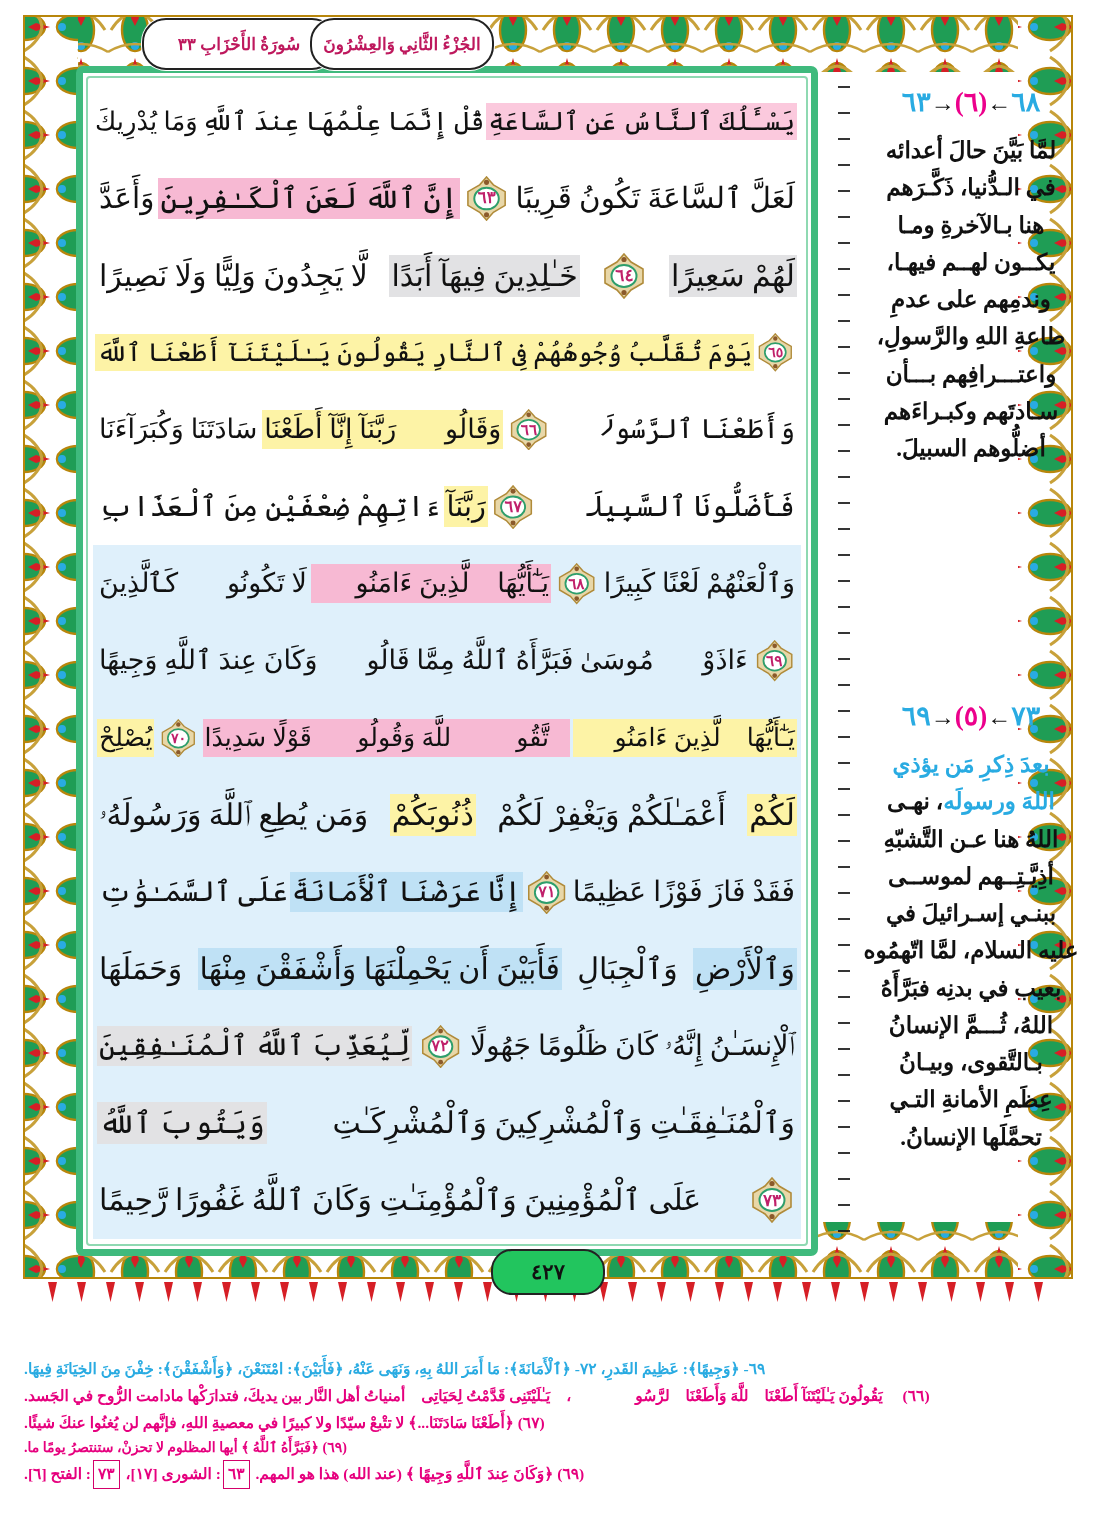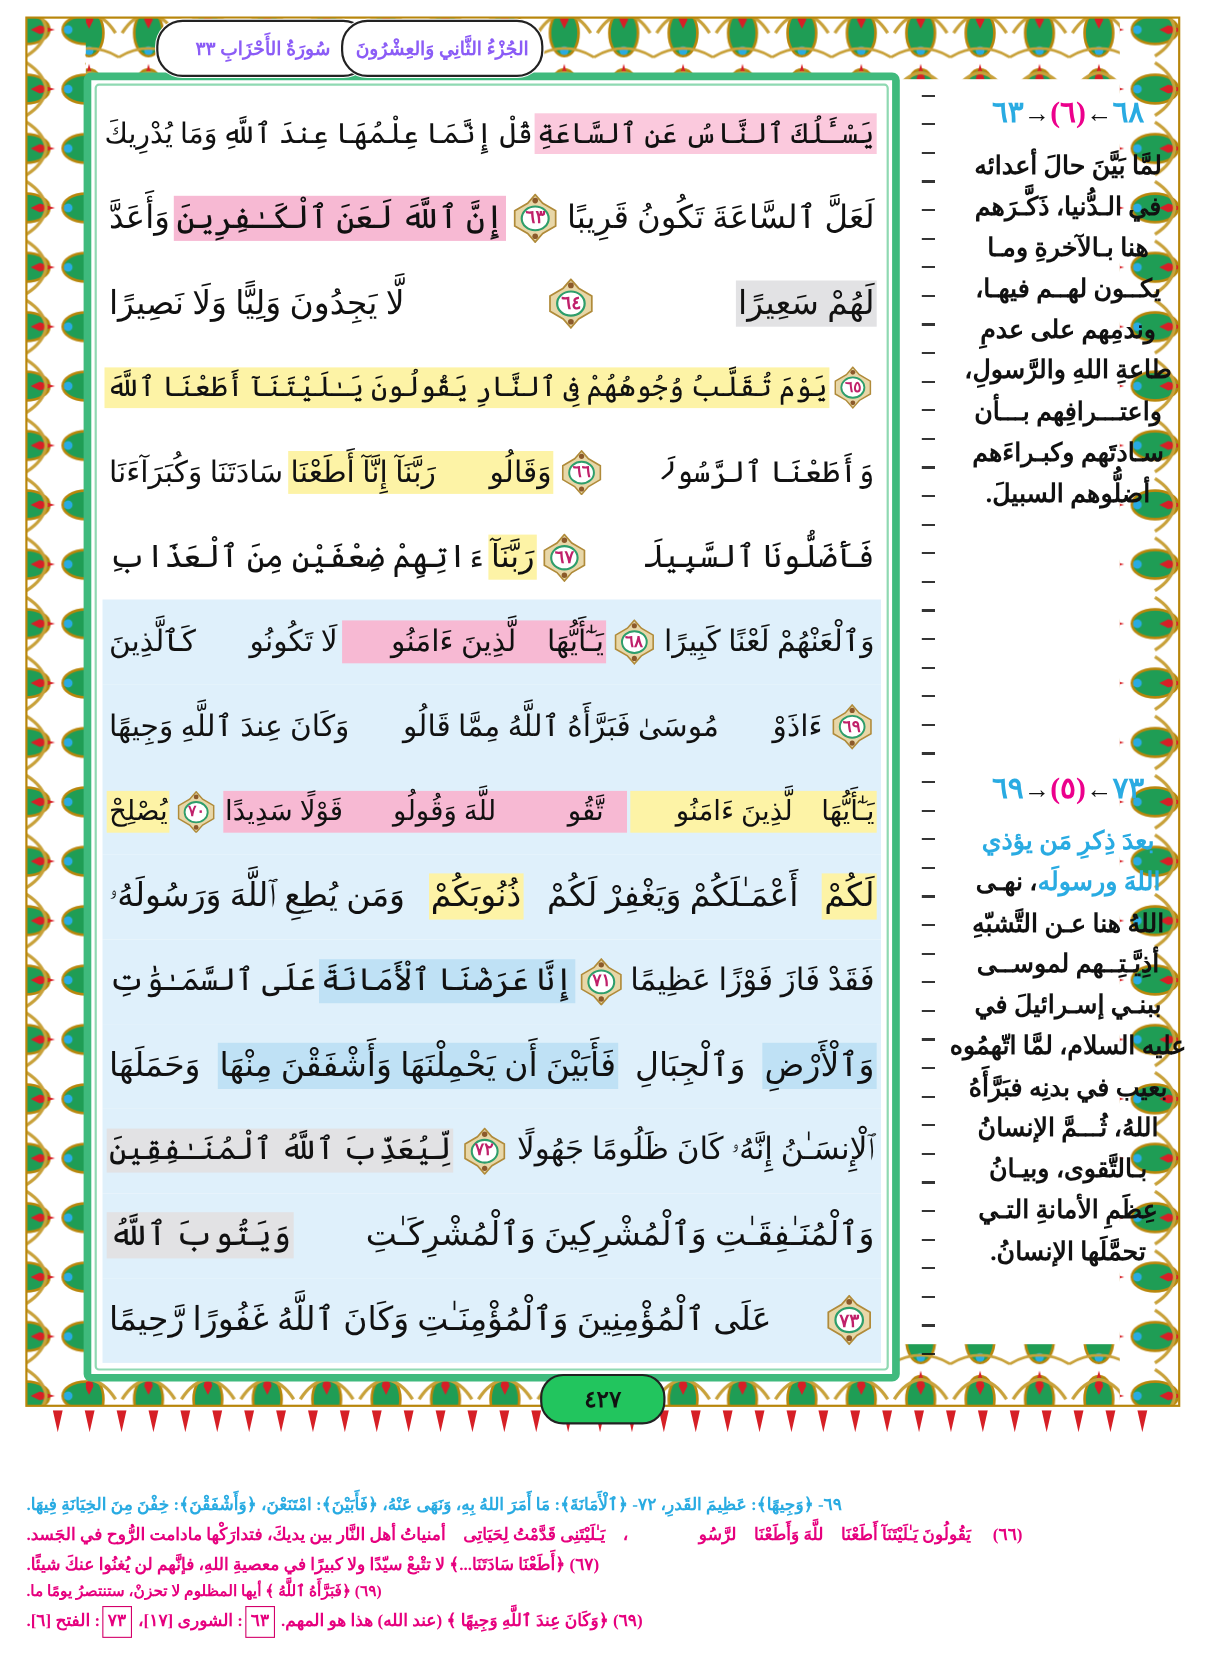--- a/index.html
+++ b/index.html
@@ -16,21 +16,21 @@
   .ornsvg{position:absolute;display:block;}
 
   
   .cartouche{
     position:absolute;top:18px;height:48px;
     background:#ffffff;border:2px solid #222;border-radius:24px;
     display:flex;align-items:center;justify-content:center;
     z-index:30;box-shadow:0 0 0 1px #fff;
   }
   .cartouche span{
-    font-size:17px;color:#8b5cf6;white-space:nowrap;
+    font-size:17px;color:#be185d;white-space:nowrap;
     font-family:"Liberation Serif",serif;font-weight:700;
     letter-spacing:-0.5px;
     text-align:right;
   }
   #surah-cart{right:760px;width:190px;}
   #juz-cart{left:310px;width:180px;}
 
   
   .green-frame{
     position:absolute;left:76px;top:66px;width:742px;height:1190px;
@@ -246,20 +246,21 @@
           <span class="q-frag hl-grey">لَهُمْ سَعِيرًا</span>
           <span class="ayah">
     <svg width="46" height="46" viewBox="0 0 46 46" aria-hidden="true">
       <path d="M23 1 L30 9 L42 16 L42 30 L30 37 L23 45 L16 37 L4 30 L4 16 L16 9 Z" fill="#e8d7a8" stroke="#b08b3a" stroke-width="1.6"></path>
       <ellipse cx="23" cy="23" rx="12.5" ry="11" fill="#ffffff" stroke="#2e9e6b" stroke-width="2"></ellipse>
       <circle cx="23" cy="6.5" r="2.6" fill="#8b5a2b"></circle>
       <circle cx="23" cy="39.5" r="2.6" fill="#8b5a2b"></circle>
     </svg>
     <b>٦٤</b>
   </span>
+          <span class="q-frag hl-grey">خَـٰلِدِينَ فِيهَآ أَبَدًا</span>
           <span class="q-frag hl-none">لَّا يَجِدُونَ وَلِيًّا وَلَا نَصِيرًا</span>
         </div>
         <div class="qline" style="height: 77.0667px; font-size: 25.2px;">
           <span class="ayah" style="width: 38.64px; height: 38.64px;">
     <svg width="38.639999999999986" height="38.639999999999986" viewBox="0 0 46 46" aria-hidden="true">
       <path d="M23 1 L30 9 L42 16 L42 30 L30 37 L23 45 L16 37 L4 30 L4 16 L16 9 Z" fill="#e8d7a8" stroke="#b08b3a" stroke-width="1.6"></path>
       <ellipse cx="23" cy="23" rx="12.5" ry="11" fill="#ffffff" stroke="#2e9e6b" stroke-width="2"></ellipse>
       <circle cx="23" cy="6.5" r="2.6" fill="#8b5a2b"></circle>
       <circle cx="23" cy="39.5" r="2.6" fill="#8b5a2b"></circle>
     </svg>

